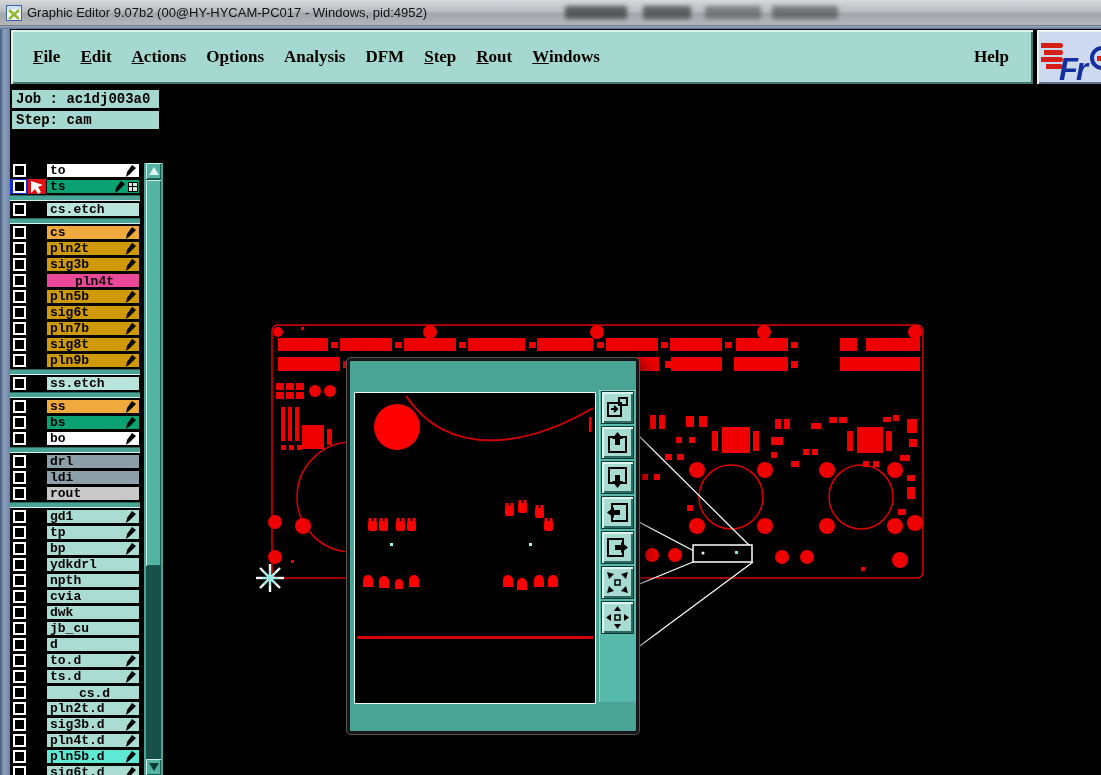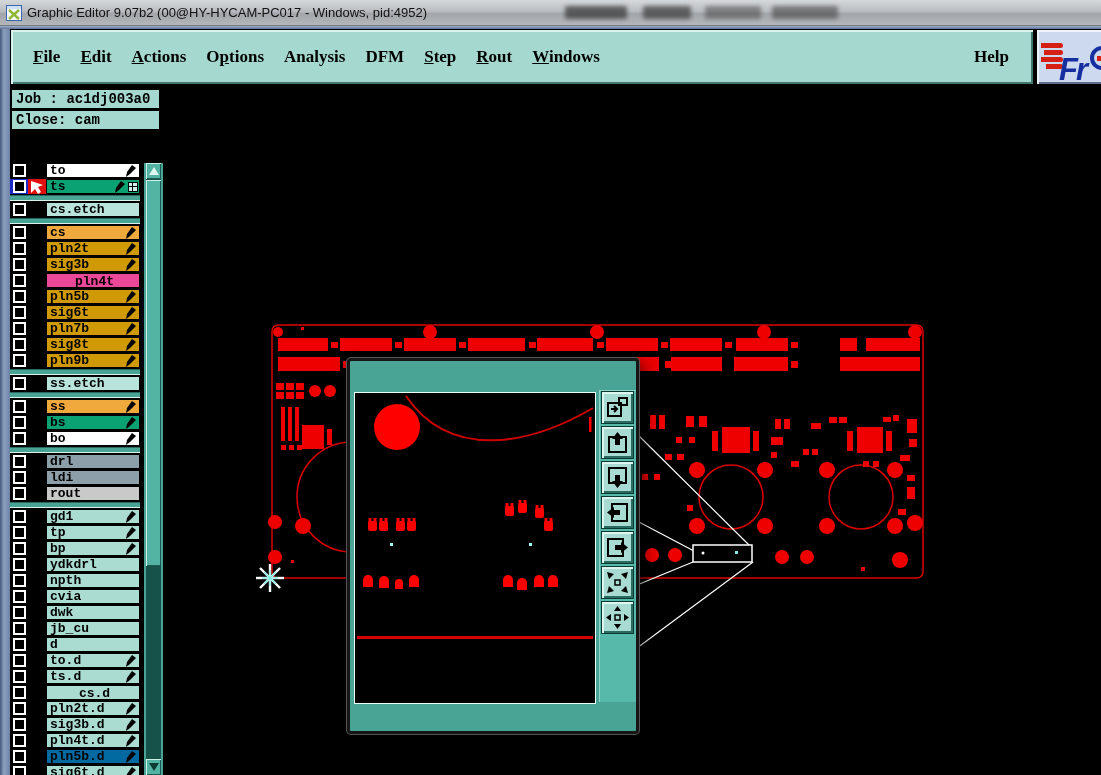--- a/index.html
+++ b/index.html
@@ -154,21 +154,21 @@
   <div class="logo-stripe" style="left:4px;top:13px;width:22px;"></div>
   <div class="logo-stripe" style="left:7px;top:20px;width:19px;"></div>
   <div class="logo-stripe" style="left:4px;top:27px;width:22px;"></div>
   <div class="logo-stripe" style="left:9px;top:34px;width:17px;"></div>
   <span class="logo-fr">Fr</span>
   <div class="logo-o"></div>
 </div>
 
 <div class="abs sidebar">
   <div class="info-box" style="top:3px;">Job : ac1dj003a0</div>
-  <div class="info-box" style="top:24px;">Close: cam</div>
+  <div class="info-box" style="top:24px;">Step: cam</div>
   <div class="layer-list" id="layer-list">
       <div class="lrow">
         <span class="cb">
           <span class="box"></span>
         </span>
         <span class="mark"></span>
         <span class="lbl" style="background: rgb(255, 255, 255);">
           <span class="nm">to</span>
           <svg class="nib" viewBox="0 0 11 12">
             <path d="M7,0 L11,3 L5,9 L1,12 L2,7 Z" fill="#000"></path>
@@ -545,21 +545,21 @@
           <svg class="nib" viewBox="0 0 11 12">
             <path d="M7,0 L11,3 L5,9 L1,12 L2,7 Z" fill="#000"></path>
           </svg>
         </span>
       </div>
       <div class="lrow">
         <span class="cb">
           <span class="box"></span>
         </span>
         <span class="mark"></span>
-        <span class="lbl" style="background: #0369a1;">
+        <span class="lbl" style="background: #5eead4;">
           <span class="nm">pln5b.d</span>
           <svg class="nib" viewBox="0 0 11 12">
             <path d="M7,0 L11,3 L5,9 L1,12 L2,7 Z" fill="#000"></path>
           </svg>
         </span>
       </div>
       <div class="lrow">
         <span class="cb">
           <span class="box"></span>
         </span>

